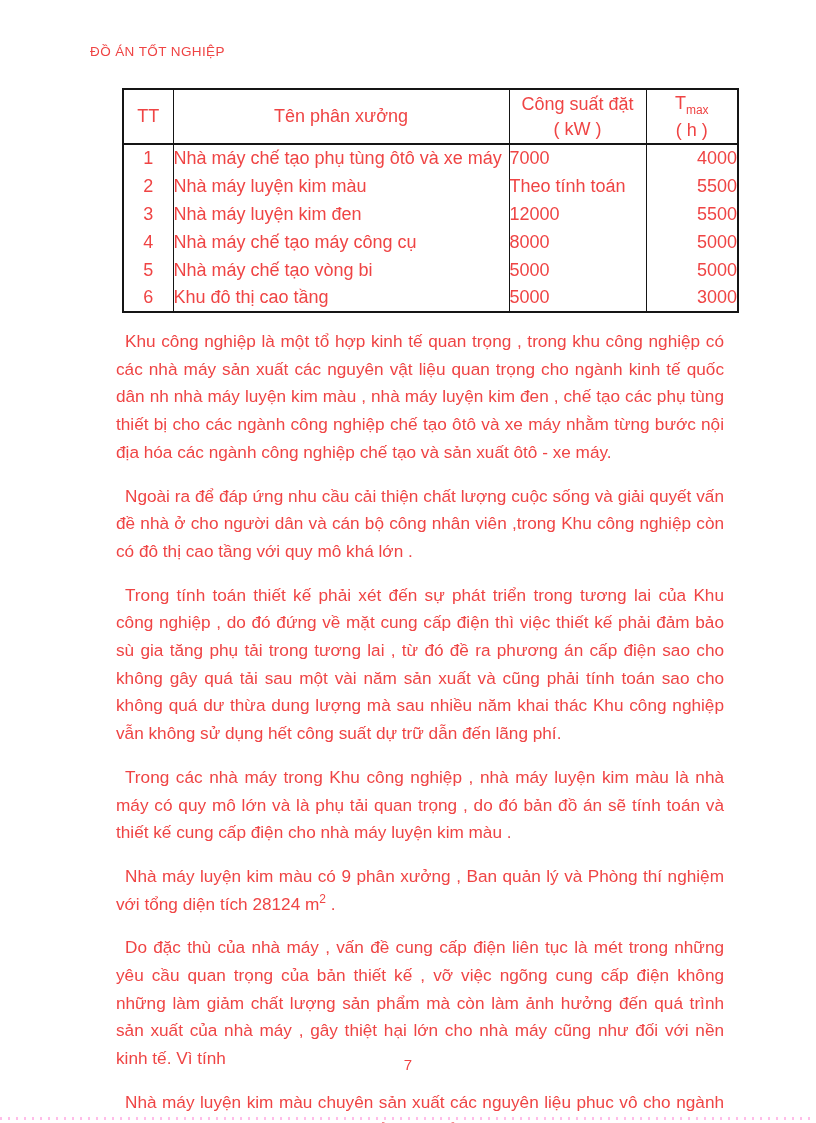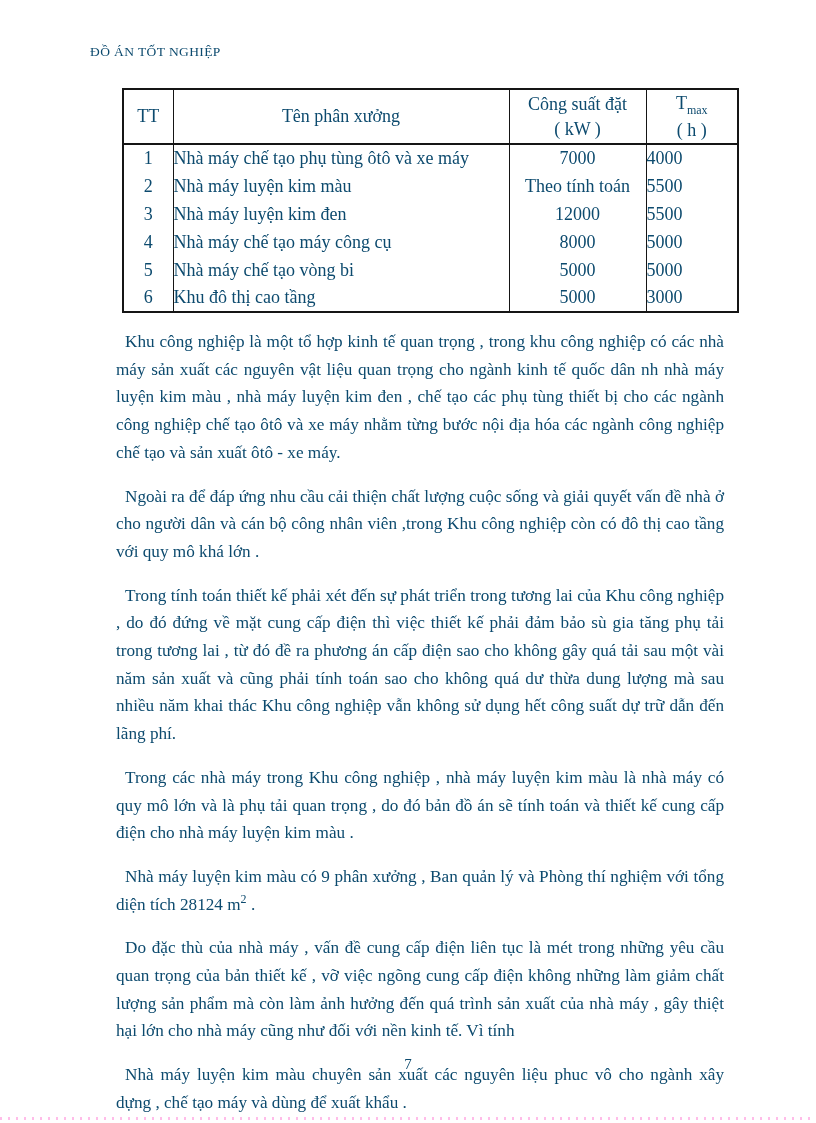--- a/index.html
+++ b/index.html
@@ -3,22 +3,22 @@
 <meta charset="utf-8">
 <style>
   * { box-sizing: border-box; }
   html, body { margin: 0; padding: 0; background: #e8e8e8; }
   .page {
     position: relative;
     width: 816px;
     height: 1123px;
     margin: 0 auto;
     background: #ffffff;
-    font-family: Liberation Serif, serif;
-    color: #0c4a6e;
+    font-family: Liberation Sans, sans-serif;
+    color: #ef4444;
     overflow: hidden;
   }
   .doc-header {
     position: absolute;
     top: 44px;
     left: 90px;
     right: 79px;
     display: flex;
     justify-content: space-between;
     font-size: 13.5px;
@@ -52,22 +52,22 @@
     text-align: center;
     line-height: 1.35;
   }
   table.data-table tbody td { height: 28px; }
   .col-tt   { width: 50px; }
   .col-name { width: 336px; }
   .col-power{ width: 137px; }
   .col-tmax { width: 92px; margin-left: 30px; }
   td.cell-tt    { text-align: center; }
   td.cell-name  { text-align: left; padding-left: 8px; }
-  td.cell-power { text-align: center; }
-  td.cell-tmax  { text-align: left; }
+  td.cell-power { }
+  td.cell-tmax  { text-align: right; }
   sub.tmax-sub { font-size: 12px; }
   .body-text {
     position: absolute;
     top: 312px;
     left: 100px;
     width: 640px;
     font-size: 17.2px;
     line-height: 27.7px;
     text-align: justify;
   }

